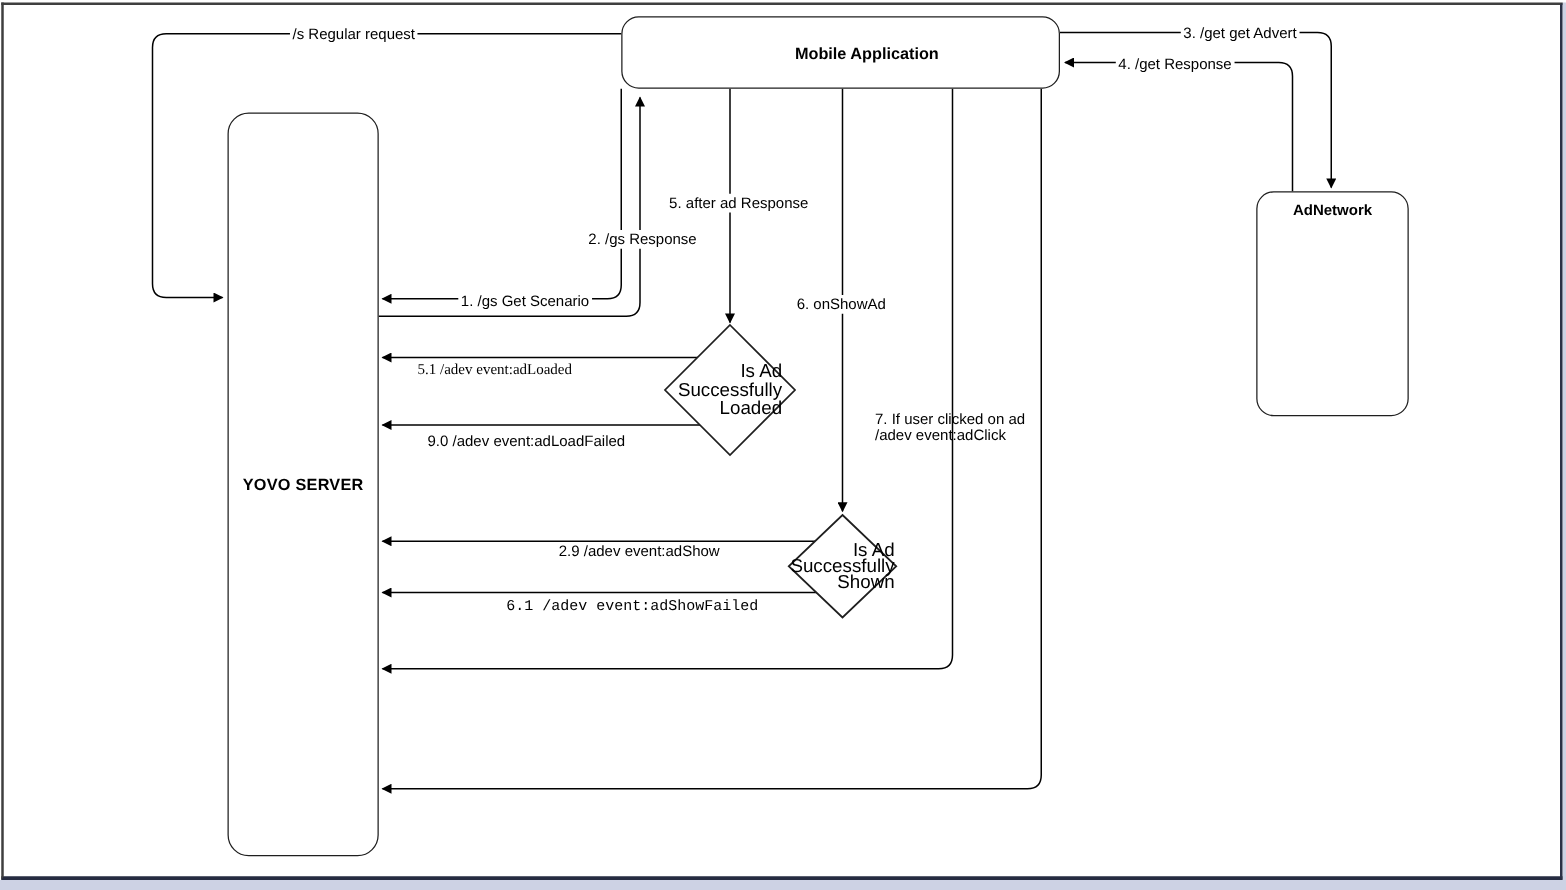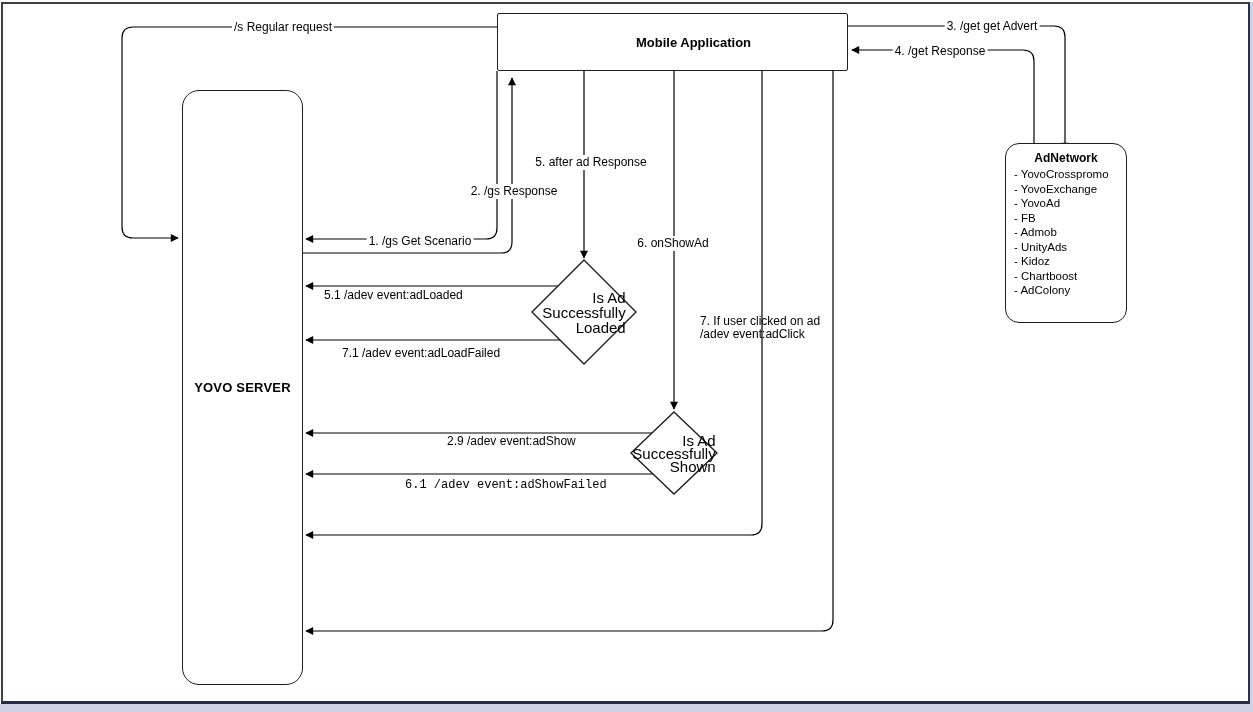--- a/index.html
+++ b/index.html
@@ -16,26 +16,26 @@
   .node{
     position:absolute;background:#fff;border:1.6px solid #1f1f1f;
     box-sizing:border-box;
   }
   .server{
     left:182px;top:90px;width:121px;height:595px;border-radius:17px;
     display:flex;align-items:center;justify-content:center;
     font-weight:bold;font-size:13px;letter-spacing:.2px;
   }
   .app{
-    left:497px;top:13px;width:351px;height:58px;border-radius:2px;
+    left:497px;top:13px;width:351px;height:58px;border-radius:14px;
     display:flex;align-items:center;justify-content:center;
     font-weight:bold;font-size:13px;padding-left:42px;
   }
   .adnet{
-    left:1005px;top:143px;width:122px;height:180px;border-radius:14px;
+    left:1005px;top:153px;width:122px;height:180px;border-radius:14px;
     font-size:11.5px;
   }
   .adnet-title{font-weight:bold;font-size:12px;text-align:center;margin-top:7px;}
   .adnet-items{margin-top:2px;padding-left:8px;line-height:14.5px;}
 
   
   .lbl{
     position:absolute;font-size:12px;line-height:15px;white-space:nowrap;
     background:#fff;padding:0 2px;
   }
@@ -97,31 +97,20 @@
   <div class="node server">
     <span>YOVO SERVER</span>
   </div>
 
   <div class="node app">
     <span>Mobile Application</span>
   </div>
 
   <div class="node adnet">
     <div class="adnet-title">AdNetwork</div>
-    <div class="adnet-items">
-      <div>- YovoCrosspromo</div>
-      <div>- YovoExchange</div>
-      <div>- YovoAd</div>
-      <div>- FB</div>
-      <div>- Admob</div>
-      <div>- UnityAds</div>
-      <div>- Kidoz</div>
-      <div>- Chartboost</div>
-      <div>- AdColony</div>
-    </div>
   </div>
 
   <div class="dtext d1">
     <div>Is Ad</div>
     <div>Successfully</div>
     <div>Loaded</div>
   </div>
   <div class="dtext d2">
     <div>Is Ad</div>
     <div>Successfully</div>
@@ -135,29 +124,29 @@
   <div class="lbl center" style="left:514px;top:184px;">2. /gs Response</div>
 
   <div class="lbl center" style="left:992px;top:19px;">3. /get get Advert</div>
 
   <div class="lbl center" style="left:940px;top:44px;">4. /get Response</div>
 
   <div class="lbl center" style="left:591px;top:155px;">5. after ad Response</div>
 
   <div class="lbl center" style="left:673px;top:236px;">6. onShowAd</div>
 
-  <div class="lbl nobg" style="left:324px;top:288px;">5.1 /adev event:adLoaded</div>
+  <div class="lbl nobg" style="left:334px;top:288px;font-family:Liberation Serif, serif;">5.1 /adev event:adLoaded</div>
 
-  <div class="lbl nobg" style="left:342px;top:346px;">7.1 /adev event:adLoadFailed</div>
+  <div class="lbl nobg" style="left:342px;top:346px;">9.0 /adev event:adLoadFailed</div>
 
   <div class="lbl nobg" style="left:447px;top:434px;">2.9 /adev event:adShow</div>
 
   <div class="lbl nobg" style="left:405px;top:478px;font-family:Liberation Mono, monospace;">6.1 /adev event:adShowFailed</div>
 
-  <div class="lbl nobg ml" style="left:700px;top:315px;">
+  <div class="lbl nobg ml" style="left:700px;top:329px;">
     <div>7. If user clicked on ad</div>
     <div>/adev event:adClick</div>
   </div>
 
 
   <div class="strip-bottom"></div>
   <div class="strip-right"></div>
   <div class="frame"></div>
 
 </div>

